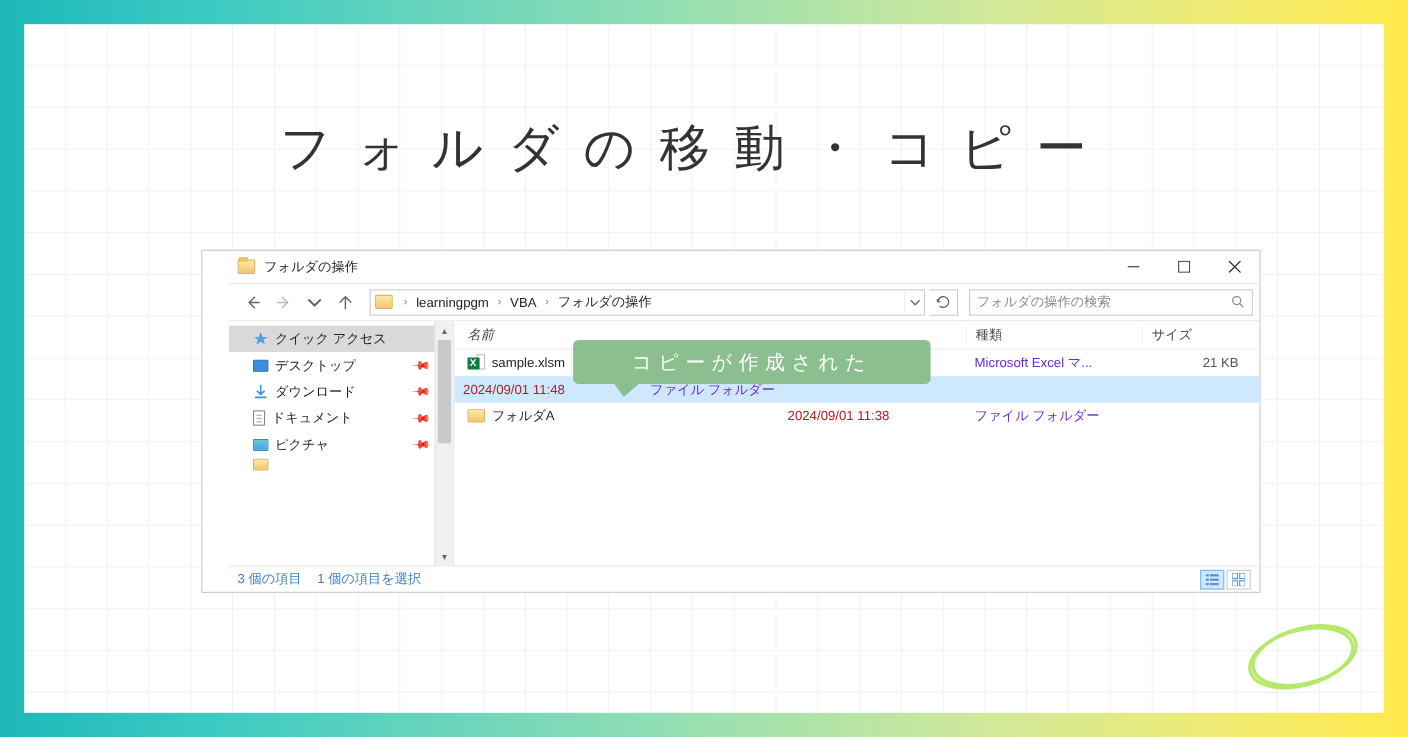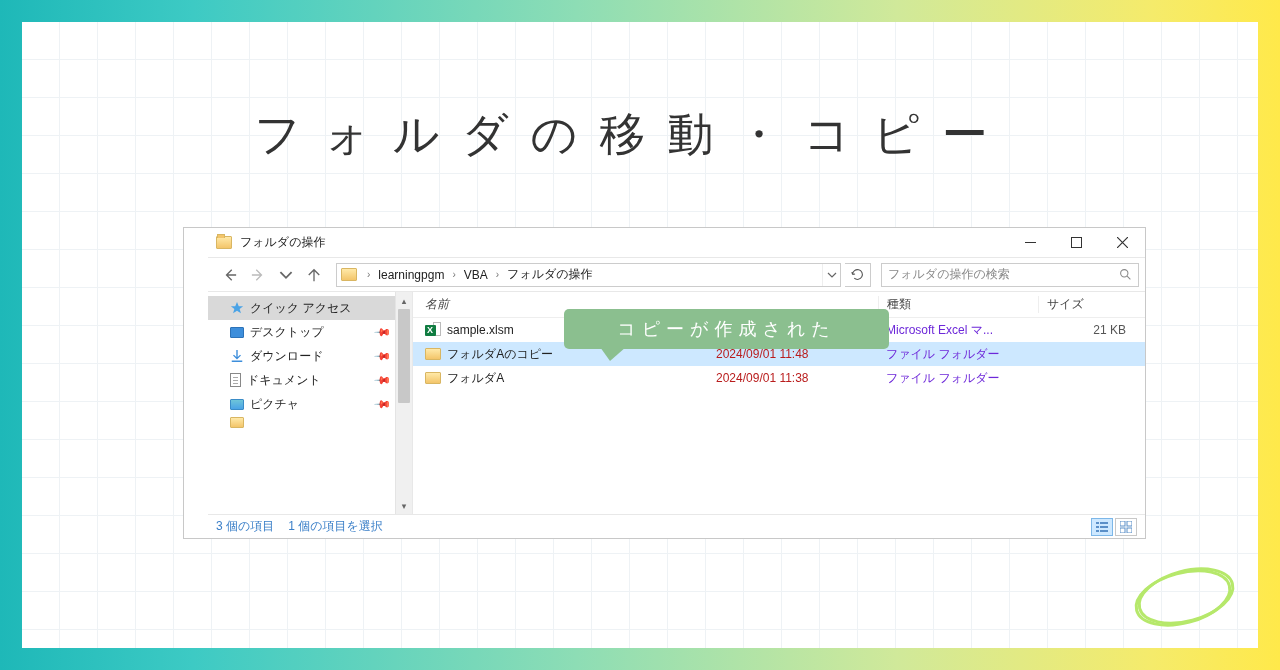--- a/index.html
+++ b/index.html
@@ -239,21 +239,20 @@
   position: absolute;
   left: 499px; top: 287px;
   width: 325px; height: 40px;
   background: #8bbf8f;
   border-radius: 5px;
   color: #fff;
   font-size: 18px;
   letter-spacing: 6px;
   display: flex; align-items: center; justify-content: center;
   z-index: 10;
-  margin-left: 43px;
 }
 .callout::after {
   content: "";
   position: absolute;
   left: 36px; bottom: -12px;
   width: 0; height: 0;
   border-left: 10px solid transparent;
   border-right: 16px solid transparent;
   border-top: 14px solid #8bbf8f;
 }
@@ -415,24 +414,20 @@
                     <div class="box"></div>
                     <div class="x">X</div>
                   </div>
                   <span>sample.xlsm</span>
                 </div>
                 <div class="c-date"></div>
                 <div class="c-type">Microsoft Excel マ...</div>
                 <div class="c-size">21 KB</div>
               </div>
               <div class="row sel">
-                <div class="c-name">
-                  <div class="ico-folder"></div>
-                  <span>フォルダAのコピー</span>
-                </div>
                 <div class="c-date">2024/09/01 11:48</div>
                 <div class="c-type">ファイル フォルダー</div>
                 <div class="c-size"></div>
               </div>
               <div class="row">
                 <div class="c-name">
                   <div class="ico-folder"></div>
                   <span>フォルダA</span>
                 </div>
                 <div class="c-date">2024/09/01 11:38</div>

